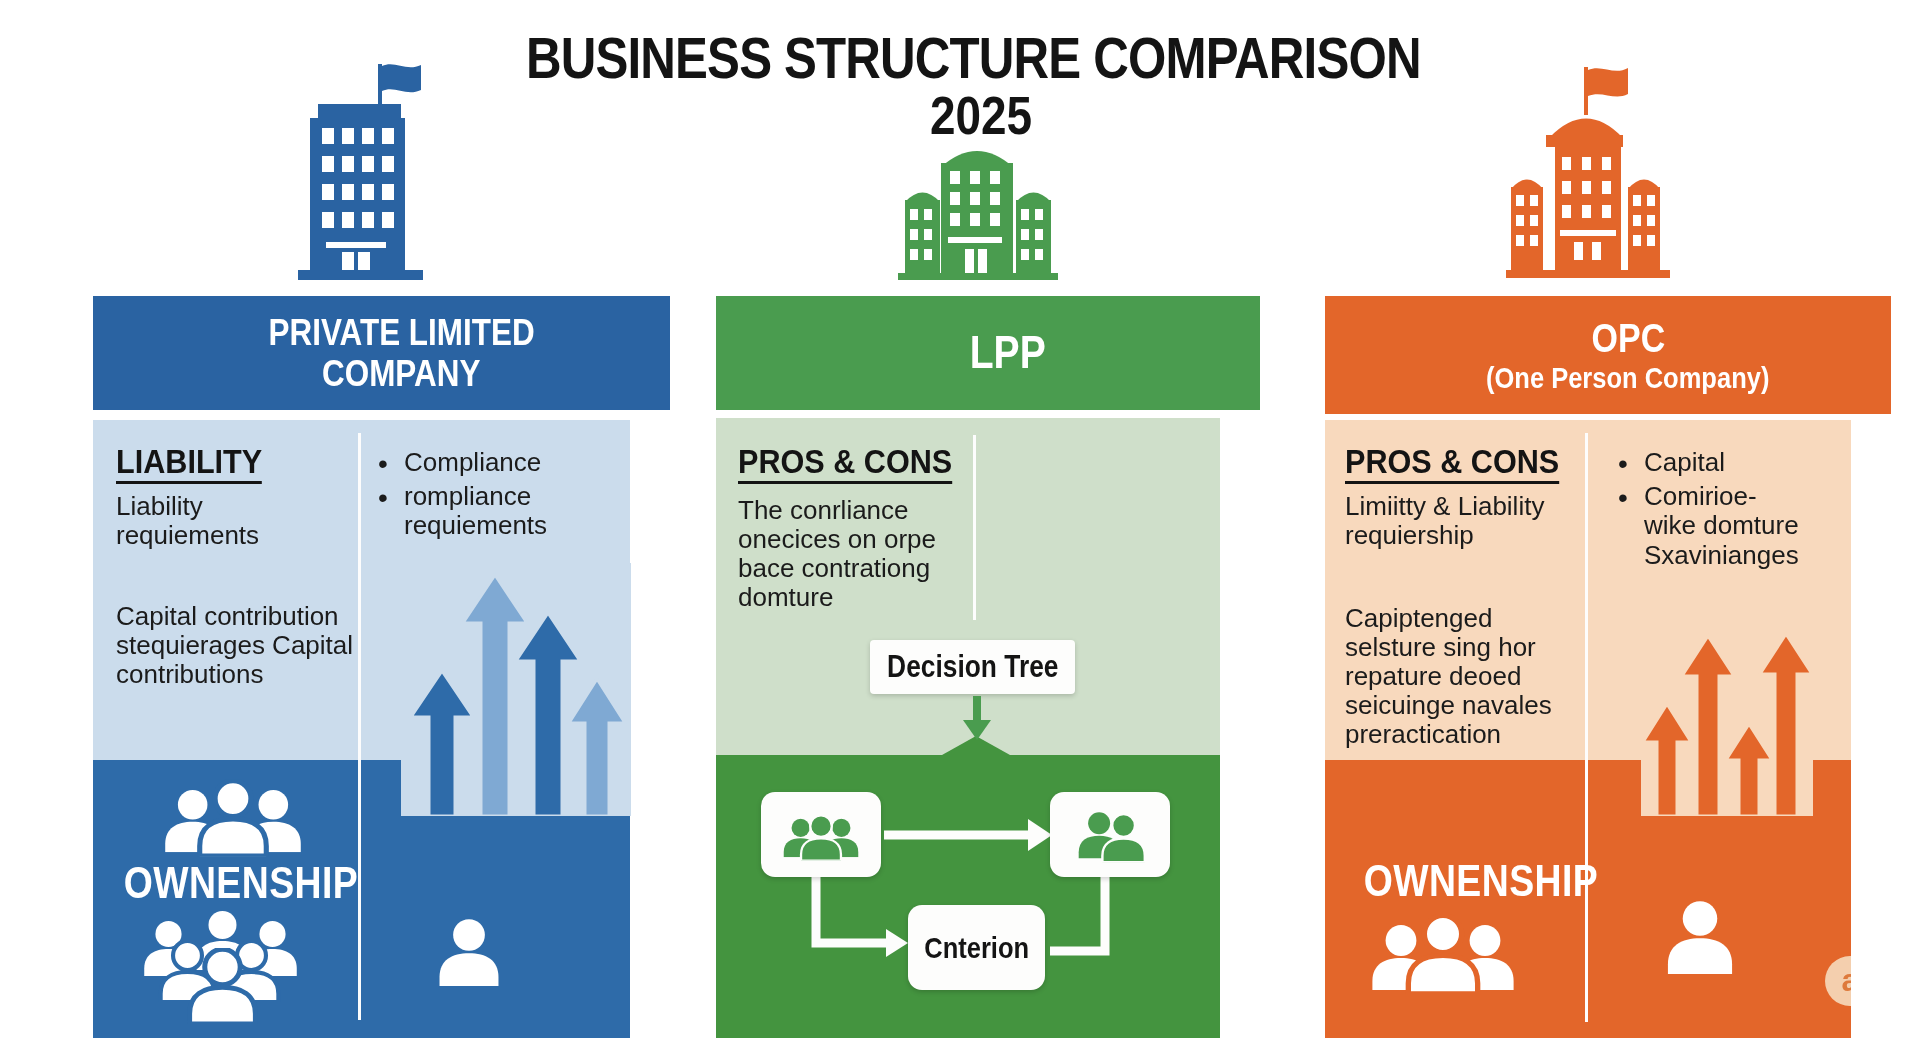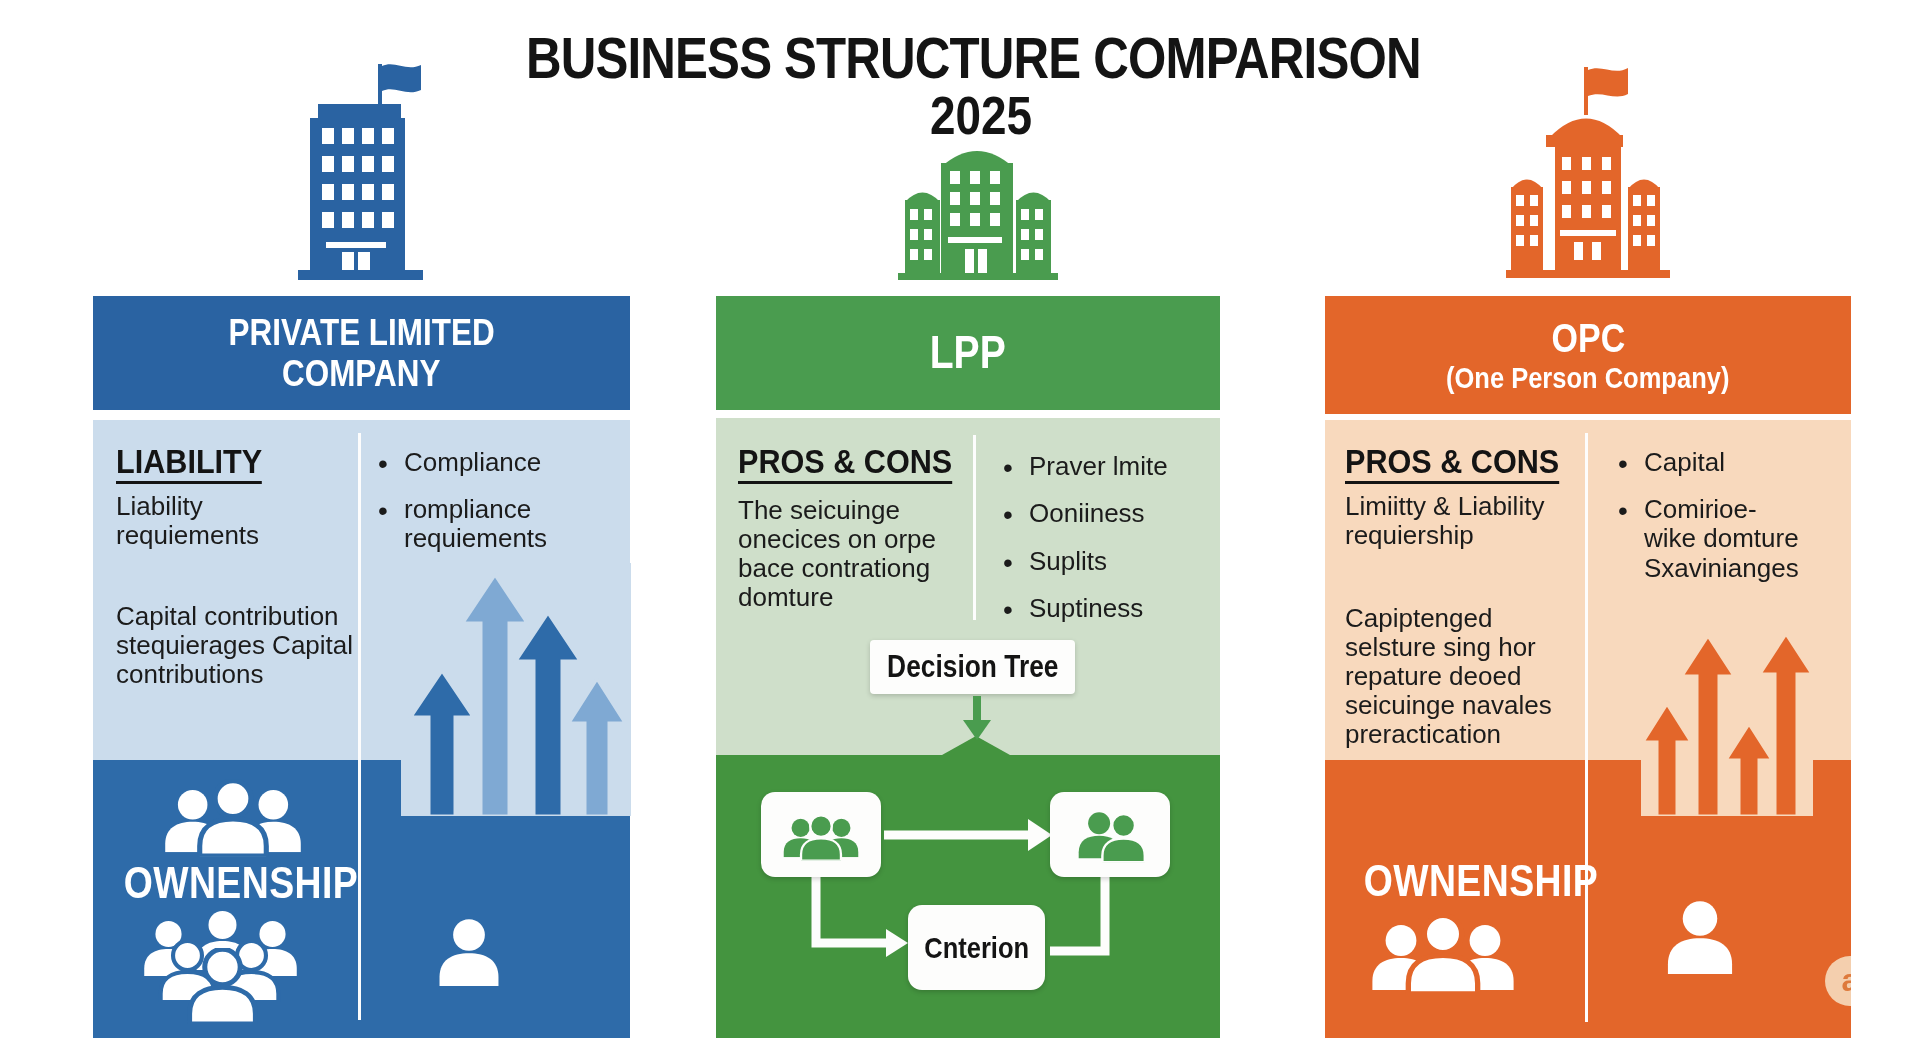--- a/index.html
+++ b/index.html
@@ -5,29 +5,29 @@
   html,body{margin:0;padding:0;background:#fff;}
   .canvas{position:relative;width:1920px;height:1047px;background:#ffffff;overflow:hidden;
           font-family:"Liberation Sans",sans-serif;color:#1c1c1c;margin-left:13px;}
   .abs{position:absolute;}
   .cond{display:inline-block;transform:scaleX(.85);transform-origin:center;}
   .condL{display:inline-block;transform:scaleX(.9);transform-origin:left;}
   .title-main{left:0;right:0;top:24px;text-align:center;font-size:58px;font-weight:800;
               letter-spacing:-1px;color:#141414;}
   .title-year{left:0;right:0;top:84px;text-align:center;font-size:54px;font-weight:800;color:#141414;padding-left:16px;}
   .col-header{display:flex;flex-direction:column;align-items:center;justify-content:center;
-              color:#fff;text-align:center;line-height:1.12;}
+              color:#fff;text-align:center;line-height:1.12;padding-left:40px;}
   .col-header .l1{font-size:37px;font-weight:800;}
   .col-header .l2{font-size:37px;font-weight:800;}
   .col-header .big{font-size:46px;font-weight:800;}
   .col-header .sub{font-size:30px;font-weight:700;}
   .sec-heading{font-size:34px;font-weight:800;color:#141414;border-bottom:3px solid #141414;
                padding-bottom:3px;line-height:1;}
   .para{font-size:26px;line-height:1.12;color:#1b1b1b;}
-  .bullets{display:flex;flex-direction:column;gap:16px;}
+  .bullets{display:flex;flex-direction:column;gap:3px;}
   .bullet{display:flex;align-items:flex-start;font-size:26px;line-height:1.12;color:#1b1b1b;}
   .bullet .dot{width:26px;flex:0 0 26px;}
   .bullet .dot::before{content:"\2022";font-size:28px;}
   .ownership{color:#fff;font-size:44px;font-weight:800;text-align:center;letter-spacing:.5px;}
   .white-box{background:#fdfdfc;border-radius:14px;box-shadow:0 2px 5px rgba(0,0,0,.18);
              display:flex;align-items:center;justify-content:center;}
   .white-box .lbl{font-size:31px;font-weight:800;color:#141414;}
   .divider{background:#fdfdfd;width:3px;}
   .peak{width:0;height:0;border-left:34px solid transparent;border-right:34px solid transparent;}
   .wm-circle{border-radius:50%;display:flex;align-items:center;justify-content:center;
@@ -229,40 +229,22 @@
     <span class="big cond">LPP</span>
   </div>
   <div class="abs" style="left:703px;top:418px;width:504px;height:337px;background:#cfdfca"></div>
   <div class="abs" style="left:703px;top:755px;width:504px;height:283px;background:#44943f"></div>
   <div class="abs peak" style="left:929px;top:736px;border-bottom:19px solid #44943f"></div>
   <div class="abs divider" style="left:960px;top:435px;height:185px"></div>
 
   <div class="abs" style="left:725px;top:444px">
     <span class="sec-heading condL">PROS &amp; CONS</span>
   </div>
-  <div class="abs para" style="left:725px;top:496px;width:238px">The seicuinge onecices on orpe bace contrationg domture</div>
-
-  <div class="abs bullets" style="left:990px;top:452px;width:215px">
-    <div class="bullet">
-        <span class="dot"></span>
-        <span>Praver lmite</span>
-      </div>
-    <div class="bullet">
-        <span class="dot"></span>
-        <span>Ooniiness</span>
-      </div>
-    <div class="bullet">
-        <span class="dot"></span>
-        <span>Suplits</span>
-      </div>
-    <div class="bullet">
-        <span class="dot"></span>
-        <span>Suptiness</span>
-      </div>
-  </div>
+  <div class="abs para" style="left:725px;top:496px;width:238px">The conrliance onecices on orpe bace contrationg domture</div>
+
 
   <div class="abs white-box" style="left:857px;top:640px;width:205px;height:54px;border-radius:4px">
     <span class="lbl cond">Decision Tree</span>
   </div>
   <svg class="abs" style="left:947px;top:696px" width="34" height="44" viewBox="0 0 34 44">
     <rect x="13" y="0" width="8" height="26" fill="#4a9c4f"></rect>
     <polygon points="3,24 31,24 17,44" fill="#4a9c4f"></polygon>
   </svg>
 
   <svg class="abs" style="left:703px;top:755px" width="504" height="283" viewBox="0 0 504 283">

